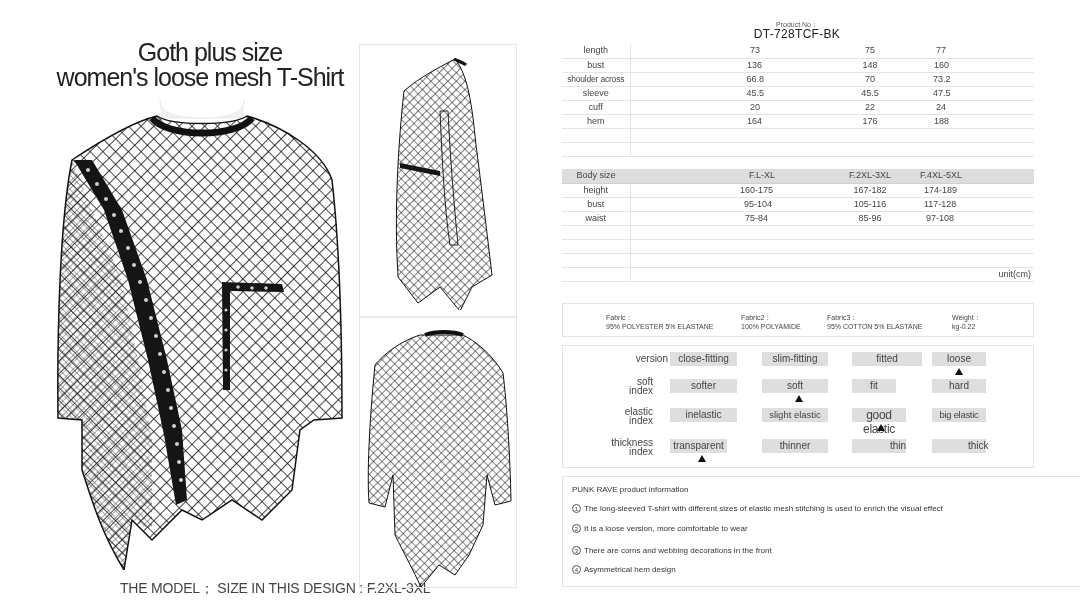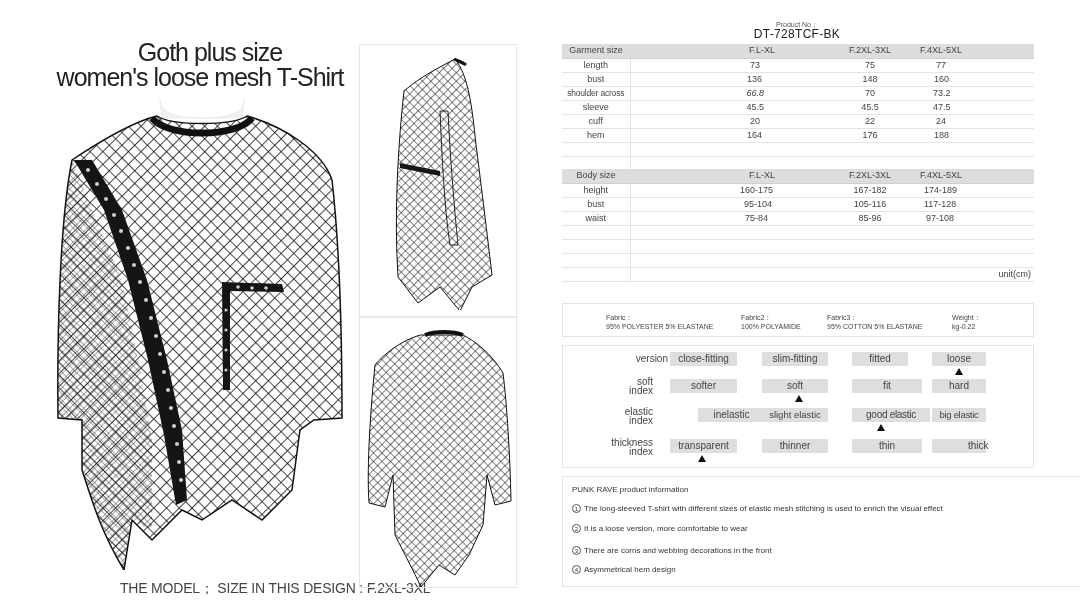--- a/index.html
+++ b/index.html
@@ -136,44 +136,37 @@
   </div>
 </div>
 
 <div class="product-no">
   <div class="lbl">Product No：</div>
   <div class="val">DT-728TCF-BK</div>
 </div>
 
 <table class="size" style="top:44px;">
   <tbody>
-      <tr class="hdr">
-    <td class="k">Garment size</td>
-    <td class="c1" style="text-align:right;padding-right:45px;">F.L-XL</td>
-    <td class="c2">F.2XL-3XL</td>
-    <td class="c3" style="text-align:left;">F.4XL-5XL</td>
-    <td></td>
-  </tr>
   <tr>
     <td class="k">length</td>
     <td class="c1" style="text-align:right;padding-right:60px;">73</td>
     <td class="c2">75</td>
     <td class="c3" style="text-align:left;padding-left:16px;">77</td>
     <td></td>
   </tr>
   <tr>
     <td class="k">bust</td>
     <td class="c1" style="text-align:right;padding-right:58px;">136</td>
     <td class="c2">148</td>
     <td class="c3" style="text-align:left;padding-left:14px;">160</td>
     <td></td>
   </tr>
   <tr>
     <td class="k" style="font-size:8.5px;letter-spacing:-0.2px;">shoulder across</td>
-    <td class="c1" style="text-align:right;padding-right:56px;font-style:italic;">66.8</td>
+    <td class="c1" style="text-align:right;padding-right:56px;">66.8</td>
     <td class="c2">70</td>
     <td class="c3" style="text-align:left;padding-left:13px;">73.2</td>
     <td></td>
   </tr>
   <tr>
     <td class="k">sleeve</td>
     <td class="c1" style="text-align:right;padding-right:56px;">45.5</td>
     <td class="c2">45.5</td>
     <td class="c3" style="text-align:left;padding-left:13px;">47.5</td>
     <td></td>
@@ -286,51 +279,51 @@
   </div>
 </div>
 
 <div class="index-box">
 
   <div class="idx-label" style="left:15px; top:8px;">
     <div>version</div>
   </div>
   <div class="idx-opt" style="left:107px; top:6px; width:67px;">close-fitting</div>
   <div class="idx-opt" style="left:199px; top:6px; width:66px;">slim-fitting</div>
-  <div class="idx-opt" style="left:289px; top:6px; width:56px;">fitted</div>
+  <div class="idx-opt" style="left:289px; top:6px; width:70px;">fitted</div>
   <div class="idx-opt" style="left:369px; top:6px; width:54px;">loose</div>
   <div class="marker" style="left:392px; top:22px;"></div>
 
   <div class="idx-label" style="left:0; top:31px;">
     <div>soft</div>
     <div>index</div>
   </div>
   <div class="idx-opt" style="left:107px; top:33px; width:67px;">softer</div>
   <div class="idx-opt" style="left:199px; top:33px; width:66px;">soft</div>
-  <div class="idx-opt" style="left:289px; top:33px; width:70px;">fit</div>
+  <div class="idx-opt" style="left:289px; top:33px; width:44px;">fit</div>
   <div class="idx-opt" style="left:369px; top:33px; width:54px;">hard</div>
   <div class="marker" style="left:232px; top:49px;"></div>
 
   <div class="idx-label" style="left:0; top:61px;">
     <div>elastic</div>
     <div>index</div>
   </div>
-  <div class="idx-opt" style="left:107px; top:62px; width:67px;margin-left:28px;">inelastic</div>
+  <div class="idx-opt" style="left:107px; top:62px; width:67px;">inelastic</div>
   <div class="idx-opt" style="left:199px; top:62px; width:66px; font-size:9.5px;">slight elastic</div>
-  <div class="idx-opt" style="left:289px; top:62px; width:78px; font-size:10px; letter-spacing:-0.3px;">good elastic</div>
+  <div class="idx-opt" style="left:289px; top:62px; width:54px; font-size:12px; letter-spacing:-0.3px;">good elastic</div>
   <div class="idx-opt" style="left:369px; top:62px; width:54px; font-size:9.5px; letter-spacing:-0.3px;">big elastic</div>
   <div class="marker" style="left:314px; top:78px;"></div>
 
   <div class="idx-label" style="left:0; top:92px;">
     <div>thickness</div>
     <div>index</div>
   </div>
-  <div class="idx-opt" style="left:107px; top:93px; width:67px;">transparent</div>
+  <div class="idx-opt" style="left:107px; top:93px; width:57px;">transparent</div>
   <div class="idx-opt" style="left:199px; top:93px; width:66px;">thinner</div>
-  <div class="idx-opt" style="left:289px; top:93px; width:70px;">thin</div>
+  <div class="idx-opt" style="left:289px; top:93px; width:54px;text-align:right;">thin</div>
   <div class="idx-opt" style="left:369px; top:93px; width:54px;padding-left:36px;">thick</div>
   <div class="marker" style="left:135px; top:109px;"></div>
 </div>
 
 <div class="info-box">
   <div class="info-title">PUNK RAVE product information</div>
   <div class="info-item" style="top:27px;">
     <span class="num">1</span><span>The long-sleeved T-shirt with different sizes of elastic mesh stitching is used to enrich the visual effect</span>
   </div>
   <div class="info-item" style="top:47px;">

